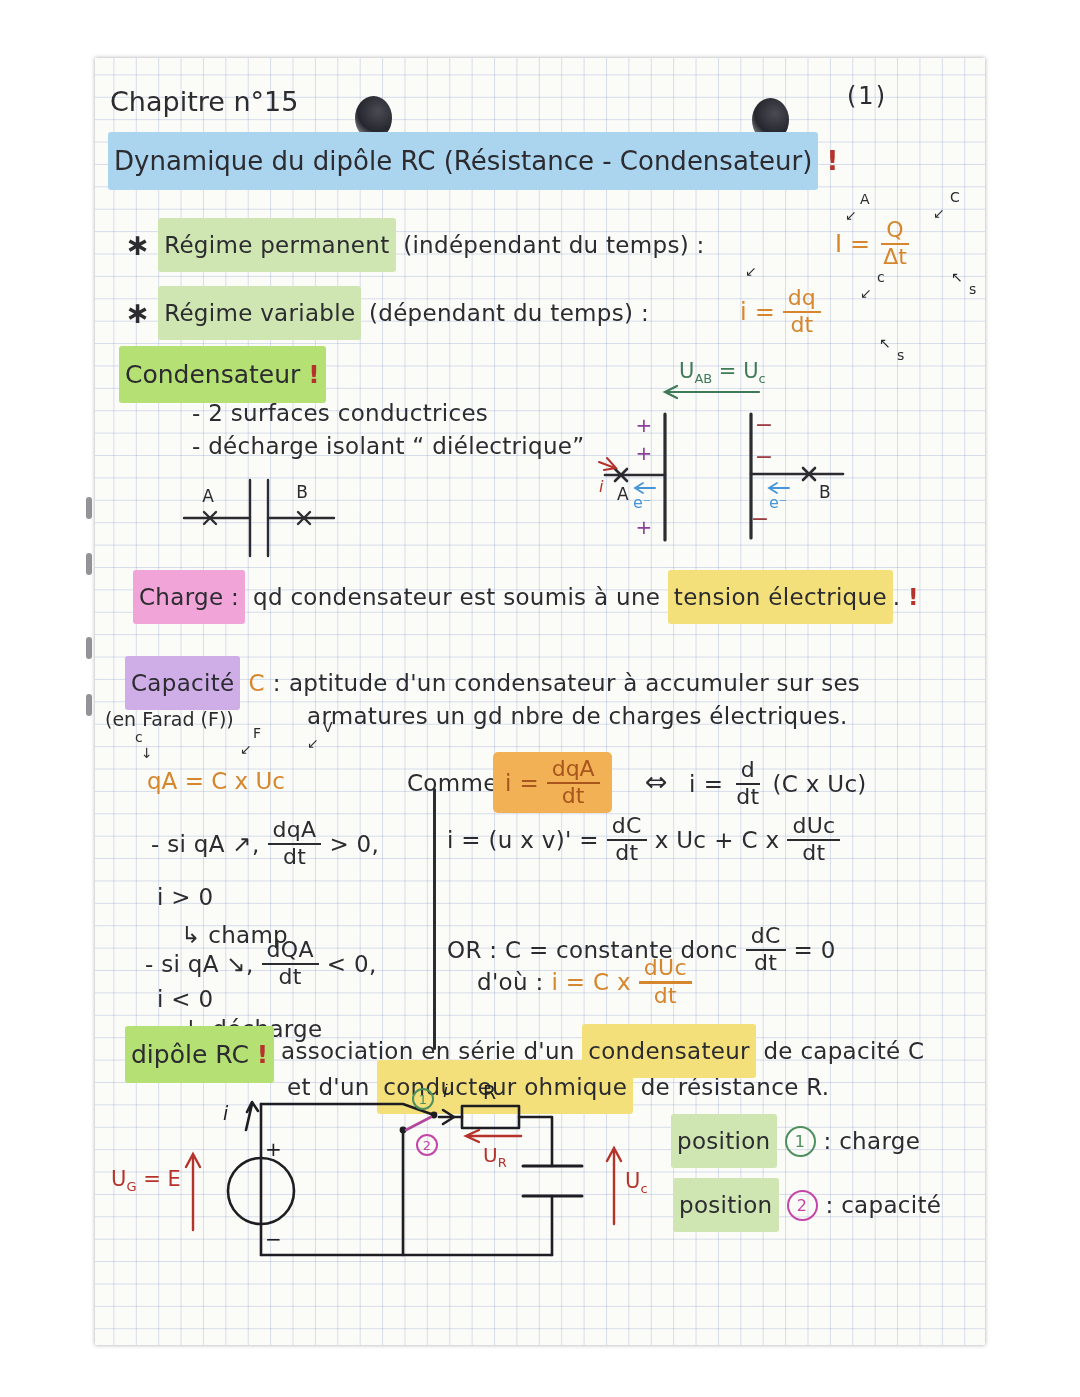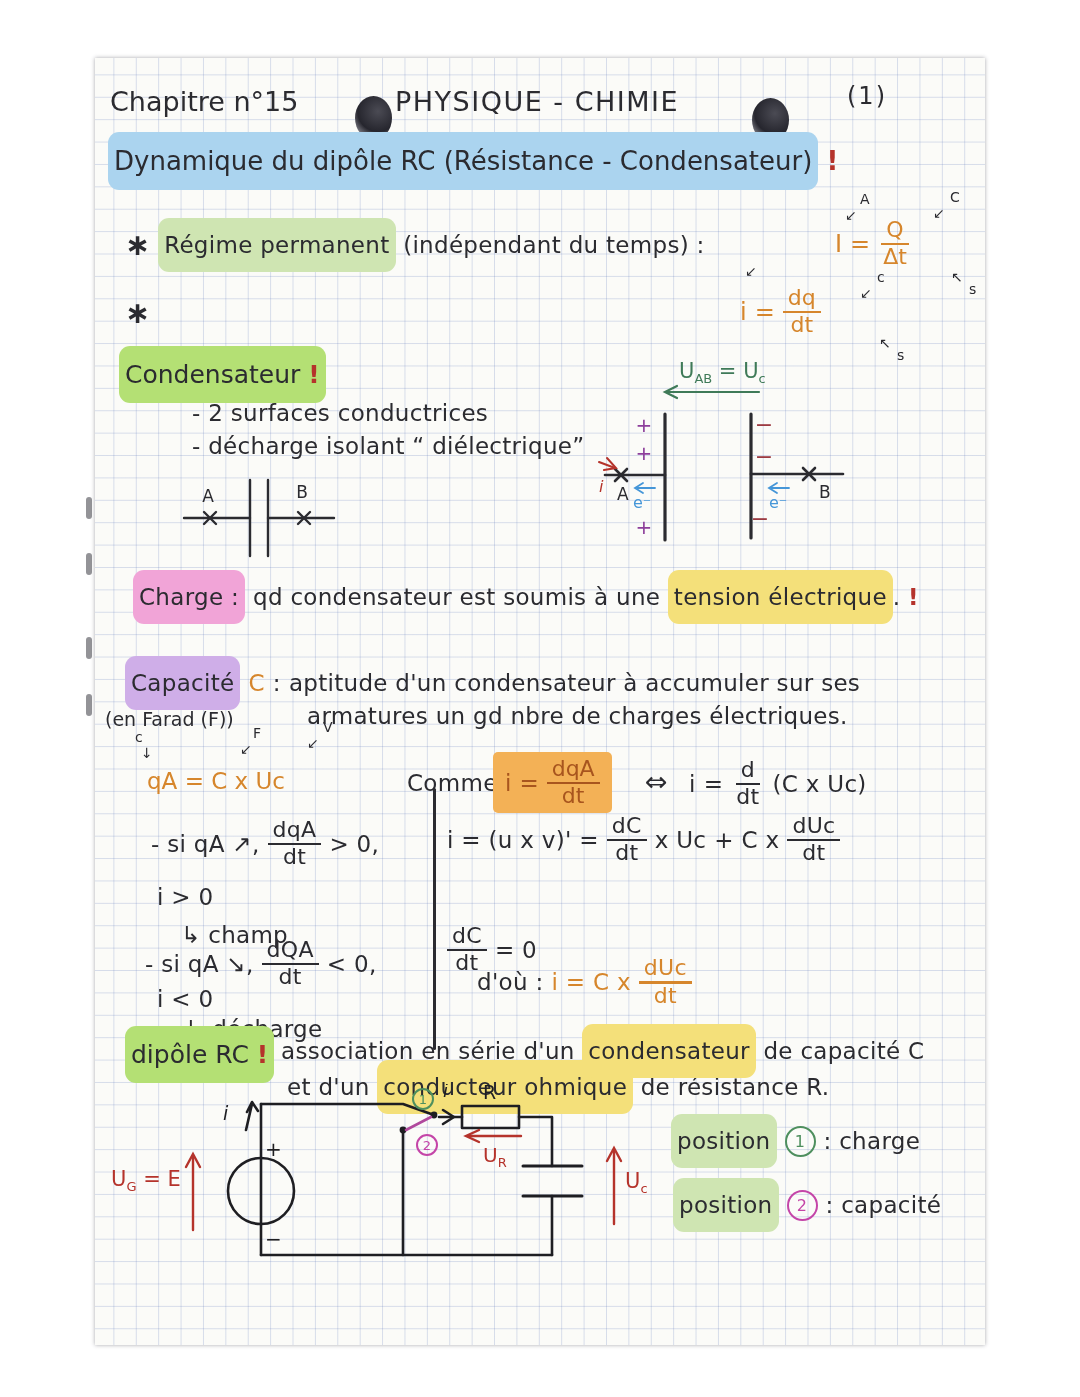--- a/index.html
+++ b/index.html
@@ -6,21 +6,21 @@
   body{position:relative;width:1080px;height:1397px;background:#ffffff;
        font-family:"DejaVu Sans",sans-serif;color:#2b2b30;overflow:hidden}
   #paper{position:absolute;left:95px;top:58px;width:890px;height:1287px;background:#fbfbf8;
     background-image:linear-gradient(rgba(118,140,196,.28) 1px,transparent 1px),
                      linear-gradient(90deg,rgba(118,140,196,.28) 1px,transparent 1px);
     background-size:22.4px 22.4px;background-position:-4px -6px;
     box-shadow:0 0 4px rgba(60,60,70,.45)}
   .abs{position:absolute;white-space:nowrap}
   .t{font-size:23px;letter-spacing:.3px}
   .row{display:flex;align-items:center;gap:8px}
-  .hl{padding:14px 6px;border-radius:11px}
+  .hl{padding:14px 6px;border-radius:3px}
   .hl-blue{background:#abd4ef}
   .hl-green{background:#b4e074}
   .hl-green-soft{background:#cfe5b2}
   .hl-yellow{background:#f4e07a}
   .hl-pink{background:#f1a4d7}
   .hl-purple{background:#cfaee8}
   .box-orange{background:#f3b156;border-radius:5px;padding:5px 12px}
   .ink-orange{color:#d6862c}
   .ink-red{color:#b5332b;font-weight:bold}
   .ann{position:absolute;font-size:14px;color:#2b2b30;line-height:1}
@@ -91,21 +91,20 @@
   #leg2{left:578px;top:1120px}
   #edge-1{left:86px;top:497px} #edge-2{left:86px;top:553px}
   #edge-3{left:86px;top:637px} #edge-4{left:86px;top:694px}
 </style>
 </head>
 <body>
 
 <div id="paper">
 
   <div id="hdr-chapter" class="abs">Chapitre n°15</div>
-  <div id="hdr-subject" class="abs">PHYSIQUE - CHIMIE</div>
   <div id="hdr-page" class="abs">(1)</div>
   <div id="hole-1" class="hole"></div>
   <div id="hole-2" class="hole"></div>
 
   <div id="title-row" class="abs">
     <span class="hl hl-blue">Dynamique du dipôle RC (Résistance - Condensateur)</span>
     <span class="ink-red">!</span>
   </div>
 
   <div id="b1-row" class="abs row">
@@ -122,20 +121,21 @@
   </div>
   <span id="ann-b1-a" class="ann">A</span>
   <span id="ann-b1-a-ar" class="ann">↙</span>
   <span id="ann-b1-c" class="ann">C</span>
   <span id="ann-b1-c-ar" class="ann">↙</span>
   <span id="ann-b1-s" class="ann">s</span>
   <span id="ann-b1-s-ar" class="ann">↖</span>
 
   <div id="b2-row" class="abs row">
     <span class="star">∗</span>
+    <span class="t"><span class="hl hl-green-soft">Régime variable</span><span> (dépendant du temps) : </span></span>
   </div>
   <div id="b2-formula" class="abs row">
     <span>i</span>
     <span>=</span>
     <span class="frac">
         <span class="fn">dq</span>
         <span class="fd">dt</span>
       </span>
   </div>
   <span id="ann-b2-ar" class="ann">↙</span>
@@ -278,20 +278,21 @@
         <span class="fd">dt</span>
       </span>
     <span>x Uc</span>
     <span>+ C x</span>
     <span class="frac">
         <span class="fn">dUc</span>
         <span class="fd">dt</span>
       </span>
   </div>
   <div id="or-row" class="abs row t">
+    <span>OR : C = constante donc</span>
     <span class="frac">
         <span class="fn">dC</span>
         <span class="fd">dt</span>
       </span>
     <span>= 0</span>
   </div>
   <div id="dou-row" class="abs row t">
     <span>d'où :</span>
     <span class="ink-orange" style="font-weight:normal">i = C x</span>
     <span class="frac frac-heavy ink-orange">

